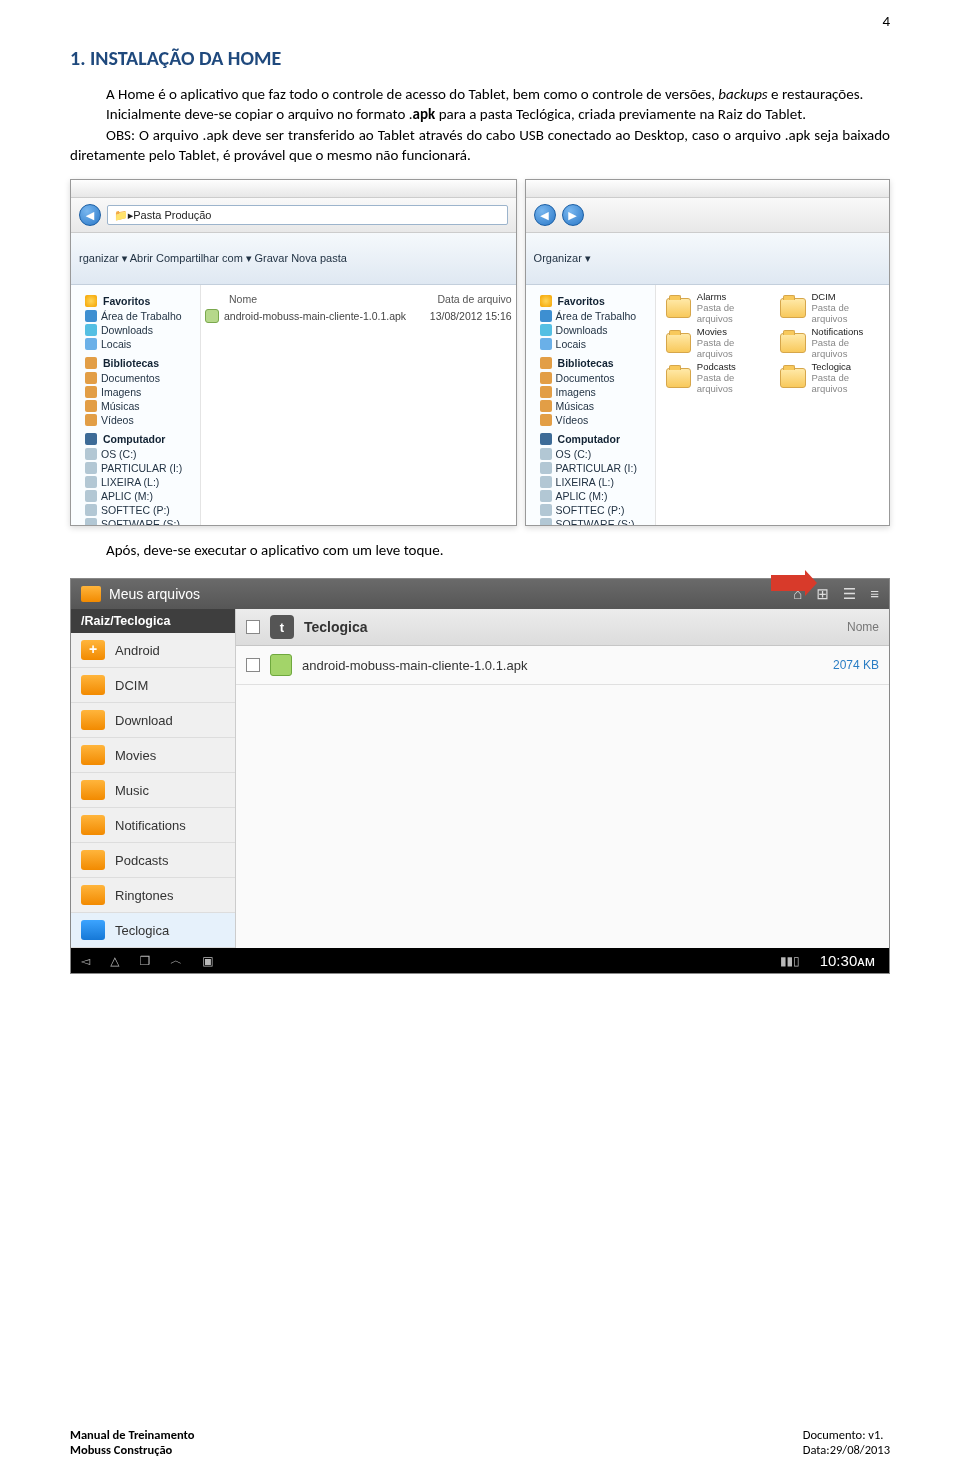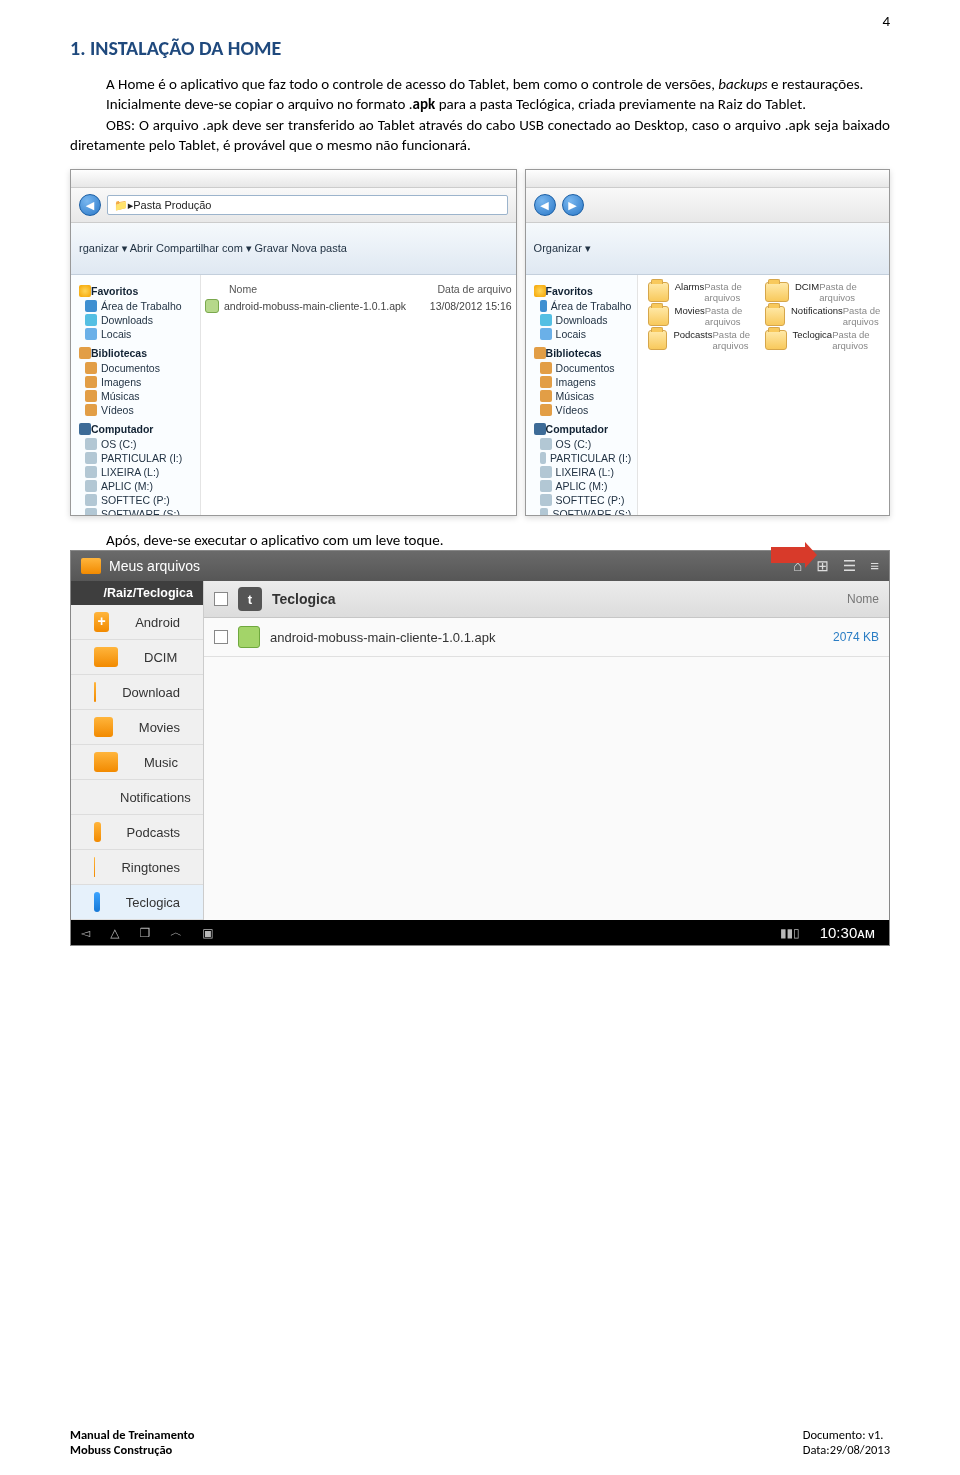--- a/index.html
+++ b/index.html
@@ -8,21 +8,21 @@
     background: #fff;
     width: 960px;
     margin: 0 auto;
     min-height: 1475px;
     position: relative;
     padding: 30px 70px 40px 70px;
     color: #000;
     font-size: 15px;
   }
   .page-num { position: absolute; top: 12px; right: 70px; font-size: 15px; }
-  .heading { font-size: 20px; font-weight: bold; color: #1F497D; margin-bottom: 14px; margin-top: 6px; }
+  .heading { font-size: 20px; font-weight: bold; color: #1F497D; margin-bottom: 14px; margin-top: 16px; }
   .para { text-align: justify; line-height: 1.35; }
   .indent { text-indent: 36px; }
   .italic { font-style: italic; }
   .bold { font-weight: bold; }
 
   
   .explorers { display: flex; gap: 8px; margin-top: 14px; }
   .win {
     background: #fdfdfd;
     border: 1px solid #999;
@@ -60,62 +60,62 @@
   .breadcrumb.sel { background: #b9d6f5; }
   .toolbar {
     background: linear-gradient(#f5f9fc,#dfe8f2);
     border-bottom: 1px solid #c3cfdc;
     padding: 19px 8px;
     font-size: 11px; color: #234;
   }
   .win-body { display: flex; height: 240px; }
   .sidebar { width: 130px; background: #fafdff; border-right: 1px solid #e4e4e4; padding: 4px 0; overflow: hidden; }
   .sb-group { font-size: 10.5px; color: #234; margin-top: 4px; }
-  .sb-head { font-weight: bold; color: #123; padding: 2px 8px; display: flex; align-items: center; gap: 0; }
+  .sb-head { font-weight: bold; color: #123; padding: 2px 14px; display: flex; align-items: center; gap: 6px; }
   .sb-item { padding: 1px 6px 1px 14px; display: flex; align-items: center; gap: 4px; white-space: nowrap; overflow: hidden; }
   .ico { width: 12px; height: 12px; display: inline-block; }
   .ico-star { background: radial-gradient(circle,#ffd659,#f4a300); border-radius: 2px; }
   .ico-desk { background: #3d8fd1; border-radius: 2px; }
   .ico-dl { background: #54bfe3; border-radius: 2px; }
   .ico-loc { background: #6ab0e8; border-radius: 2px; }
   .ico-lib { background: #e29e46; border-radius: 2px; }
   .ico-drv { background: #b2c7d4; border-radius: 2px; }
   .ico-pc { background: #3d6b97; border-radius: 2px; }
   .file-area { flex: 1; padding: 6px 4px; font-size: 10.5px; color: #444; }
   .col-head { color: #555; padding: 2px 0; display: flex; }
   .col-head span:first-child { flex: 1; padding-left: 24px; }
   .file-row { display: flex; align-items: center; gap: 5px; padding: 2px 0; }
   .apk-ico { width: 14px; height: 14px; background: #b6d88a; border-radius: 3px; border: 1px solid #7aa84d; }
   .folders-grid { display: grid; grid-template-columns: repeat(2, 1fr); gap: 2px 10px; padding-left: 6px; }
   .fold-item { display:flex; align-items: center; gap: 6px; }
   .folder-ico { width: 26px; height: 20px; background: linear-gradient(#ffe9a8,#f8c95c); border:1px solid #d6a64a; border-radius: 3px; position: relative; }
   .folder-ico:before { content:""; position:absolute; top:-4px; left:2px; width:10px; height:4px; background:#f8c95c; border:1px solid #d6a64a; border-bottom:none; border-radius:2px 2px 0 0; }
-  .fold-meta { display:flex; flex-direction:row; font-size:9.5px; }
+  .fold-meta { display:flex; flex-direction:column; font-size:9.5px; }
   .fold-name { color:#222; }
   .fold-sub { color:#888; }
   .explorer-wrap { position: relative; }
 
   
   .android {
+    margin-top: 18px;
     border: 1px solid #888;
     font-family: Arial, sans-serif;
     width: 100%;
     background: #0ea5e9;
-    text-align: right;
   }
   .and-titlebar {
     background: linear-gradient(#6a6a6a,#565656);
     color:#fff; display:flex; align-items:center; gap:8px;
     padding:6px 10px; font-size:14px;
   }
   .and-titlebar .right { margin-left:auto; display:flex; gap:14px; color:#ddd; font-size:15px; }
   .and-pane { display:flex; }
-  .and-left { width:133px; background:#f0f0f0; border-right:1px solid #ccc; }
+  .and-left { width:165px; background:#f0f0f0; border-right:1px solid #ccc; }
   .and-path { background:#3e3e3e; color:#fff; font-size:12.5px; font-weight:bold; padding:5px 10px; }
-  .and-folder { display:flex; align-items:center; gap:26px; padding:7px 23px; border-bottom:1px solid #ddd; font-size:13px; color:#333; }
+  .and-folder { display:flex; align-items:center; gap:10px; padding:7px 10px; border-bottom:1px solid #ddd; font-size:13px; color:#333; }
   .and-folder .yico { width:24px; height:20px; background:linear-gradient(#ffb53c,#f28a00); border-radius:3px; }
   .and-folder .yico.plus:after{ content:"+"; color:#fff; font-weight:bold; font-size:14px; display:block; text-align:center; line-height:18px; }
   .and-folder.active .yico{ background:linear-gradient(#3ca4ff,#1678d6); }
   .and-folder.active { background:#e6f1fb; }
   .and-right { flex:1; background:#fafafa; }
   .and-header {
     background:linear-gradient(#ececec,#dcdcdc); display:flex; align-items:center;
     padding:6px 10px; border-bottom:1px solid #c6c6c6; font-size:14px; font-weight:bold; color:#333;
   }
   .and-check { width:14px; height:14px; border:1px solid #888; margin-right:10px; background:#fff; }

